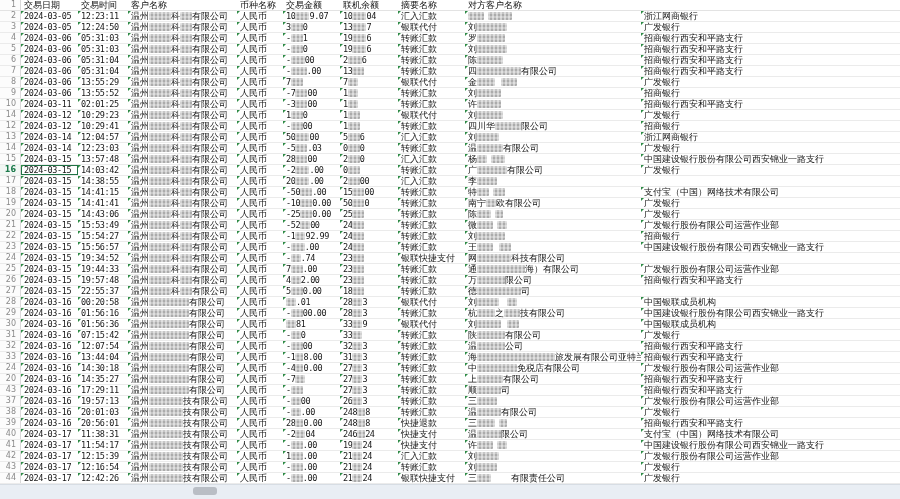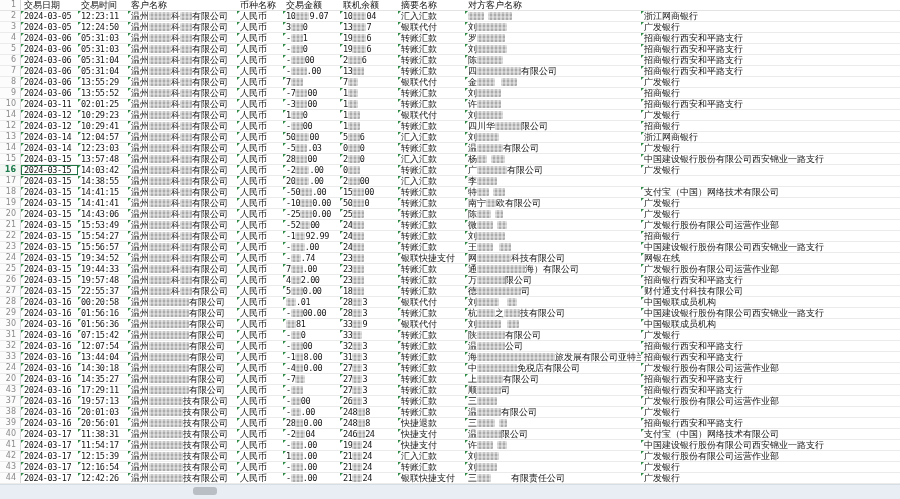--- a/index.html
+++ b/index.html
@@ -335,21 +335,20 @@
       <div class="row">
         <div class="cell c-rn">24</div>
         <div class="cell tick num c-date">2024-03-15</div>
         <div class="cell tick num c-time">19:34:52</div>
         <div class="cell tick c-cust"><span>温州</span><span class="blur" style="width: 22px;"></span><span>科</span><span class="blur" style="width: 12px;"></span><span>有限公司</span></div>
         <div class="cell tick c-curr">人民币</div>
         <div class="cell tick num c-amt"><span>-</span><span class="blur" style="width: 10px;"></span><span>.74</span></div>
         <div class="cell tick num c-bal"><span>23</span><span class="blur" style="width: 12px;"></span></div>
         <div class="cell tick c-sum">银联快捷支付</div>
         <div class="cell tick c-cp"><span>网</span><span class="blur" style="width: 34px;"></span><span>科技有限公司</span></div>
-        <div class="cell tick c-bank">网银在线</div>
       </div>
       <div class="row">
         <div class="cell c-rn">25</div>
         <div class="cell tick num c-date">2024-03-15</div>
         <div class="cell tick num c-time">19:44:33</div>
         <div class="cell tick c-cust"><span>温州</span><span class="blur" style="width: 22px;"></span><span>科</span><span class="blur" style="width: 12px;"></span><span>有限公司</span></div>
         <div class="cell tick c-curr">人民币</div>
         <div class="cell tick num c-amt"><span>7</span><span class="blur" style="width: 12px;"></span><span>.00</span></div>
         <div class="cell tick num c-bal"><span>23</span><span class="blur" style="width: 12px;"></span></div>
         <div class="cell tick c-sum">转账汇款</div>
@@ -371,21 +370,20 @@
       <div class="row">
         <div class="cell c-rn">27</div>
         <div class="cell tick num c-date">2024-03-15</div>
         <div class="cell tick num c-time">22:55:37</div>
         <div class="cell tick c-cust"><span>温州</span><span class="blur" style="width: 22px;"></span><span>科</span><span class="blur" style="width: 12px;"></span><span>有限公司</span></div>
         <div class="cell tick c-curr">人民币</div>
         <div class="cell tick num c-amt"><span>5</span><span class="blur" style="width: 12px;"></span><span>0.00</span></div>
         <div class="cell tick num c-bal"><span>18</span><span class="blur" style="width: 12px;"></span></div>
         <div class="cell tick c-sum">转账汇款</div>
         <div class="cell tick c-cp"><span>德</span><span class="blur" style="width: 44px;"></span><span>司</span></div>
-        <div class="cell tick c-bank">财付通支付科技有限公司</div>
       </div>
       <div class="row">
         <div class="cell c-rn">28</div>
         <div class="cell tick num c-date">2024-03-16</div>
         <div class="cell tick num c-time">00:20:58</div>
         <div class="cell tick c-cust"><span>温州</span><span class="blur" style="width: 40px;"></span><span>有限公司</span></div>
         <div class="cell tick c-curr">人民币</div>
         <div class="cell tick num c-amt"><span class="blur" style="width: 10px;"></span><span>.01</span></div>
         <div class="cell tick num c-bal"><span>28</span><span class="blur" style="width: 10px;"></span><span>3</span></div>
         <div class="cell tick c-sum">银联代付</div>

